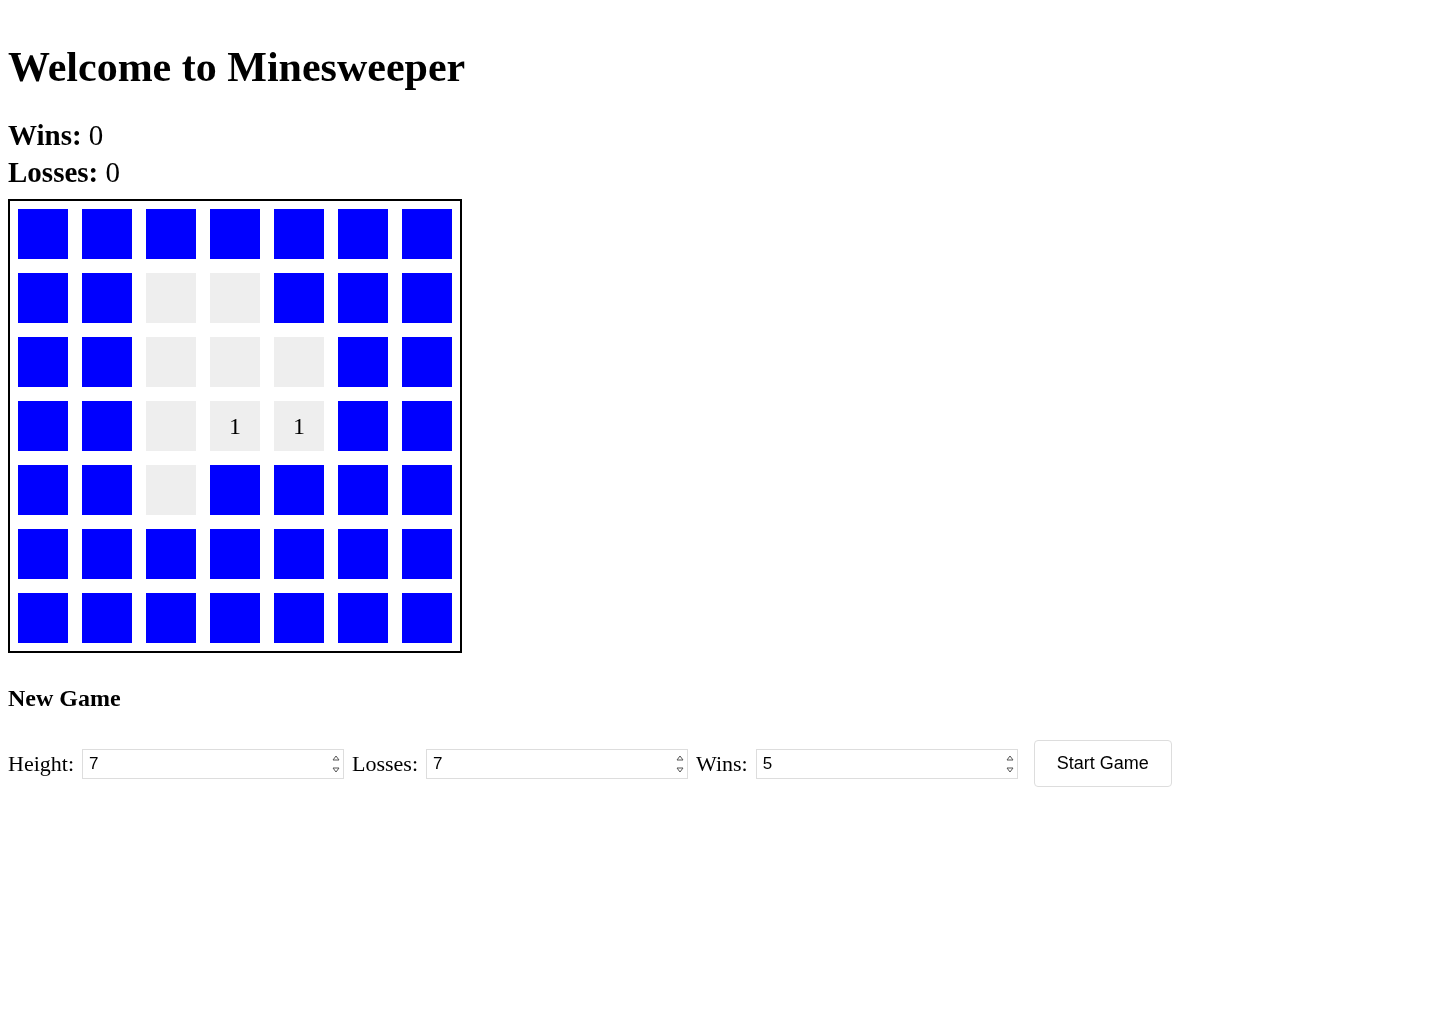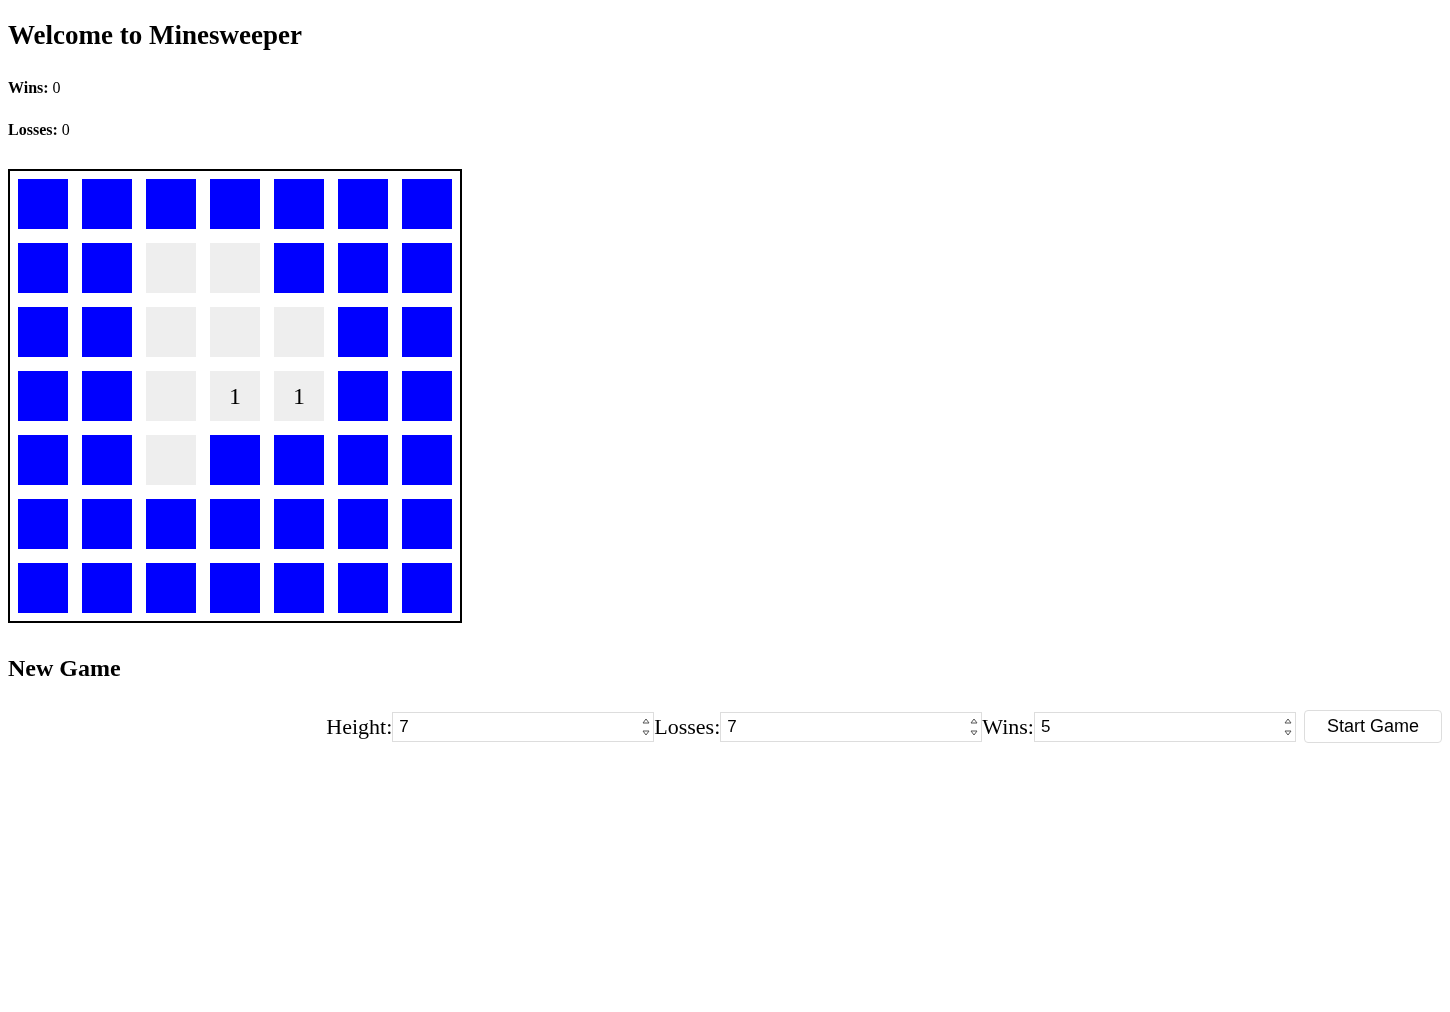--- a/index.html
+++ b/index.html
@@ -5,32 +5,32 @@
     * {
       box-sizing: border-box;
     }
     body {
       font-family: "Times New Roman", Times, serif;
       margin: 8px;
       background: #ffffff;
       color: #000000;
     }
     h1 {
-      font-size: 27px;
+      font-size: 42px;
       font-weight: bold;
-      margin: 12px 0 28px 0;
+      margin: 35px 0 28px 0;
     }
     h2 {
       font-size: 24px;
       font-weight: bold;
       margin: 32px 0 28px 0;
     }
     .stat-line {
-      font-size: 16px;
-      margin: 24px 0;
+      font-size: 29px;
+      margin: 4px 0;
     }
     .stat-line b {
       font-weight: bold;
     }
     .board {
       display: inline-block;
       border: 2px solid #000000;
       padding: 8px;
       margin-top: 6px;
     }
@@ -55,23 +55,23 @@
     }
     .cell.unrevealed {
       background: #0000ff;
     }
     .cell.revealed {
       background: #eeeeee;
     }
     .form-row {
       display: flex;
       align-items: center;
+      gap: 8px;
       font-size: 22px;
       flex-wrap: wrap;
-      justify-content: flex-end;
     }
     .form-row label {
       font-size: 22px;
     }
     .num-input-wrap {
       position: relative;
       display: inline-flex;
       align-items: center;
       border: 1px solid #dddddd;
       background: #ffffff;
@@ -97,21 +97,21 @@
       flex-direction: column;
       gap: 2px;
       pointer-events: none;
     }
     .spinner svg {
       display: block;
     }
     .start-btn {
       font-family: Arial, sans-serif;
       font-size: 18px;
-      padding: 5px 22px;
+      padding: 12px 22px;
       background: #ffffff;
       border: 1px solid #dddddd;
       border-radius: 4px;
       cursor: pointer;
       margin-left: 8px;
     }
   </style>
 </head>
 <body>
 

